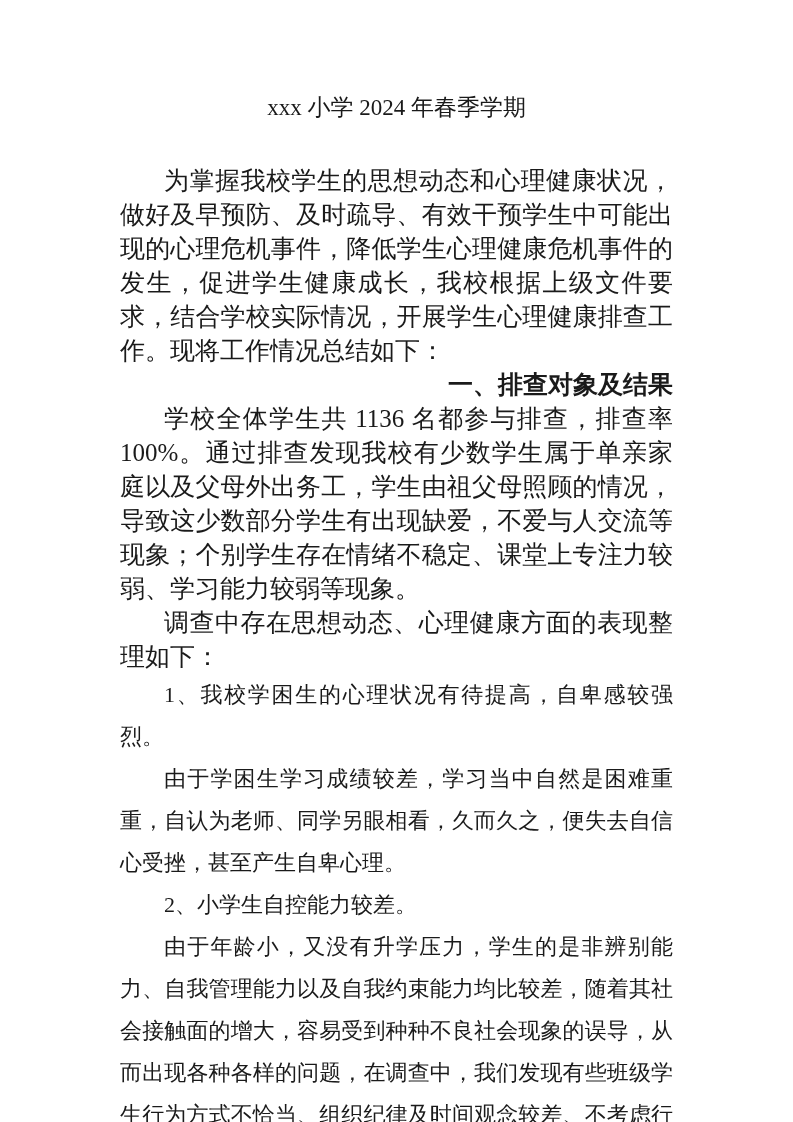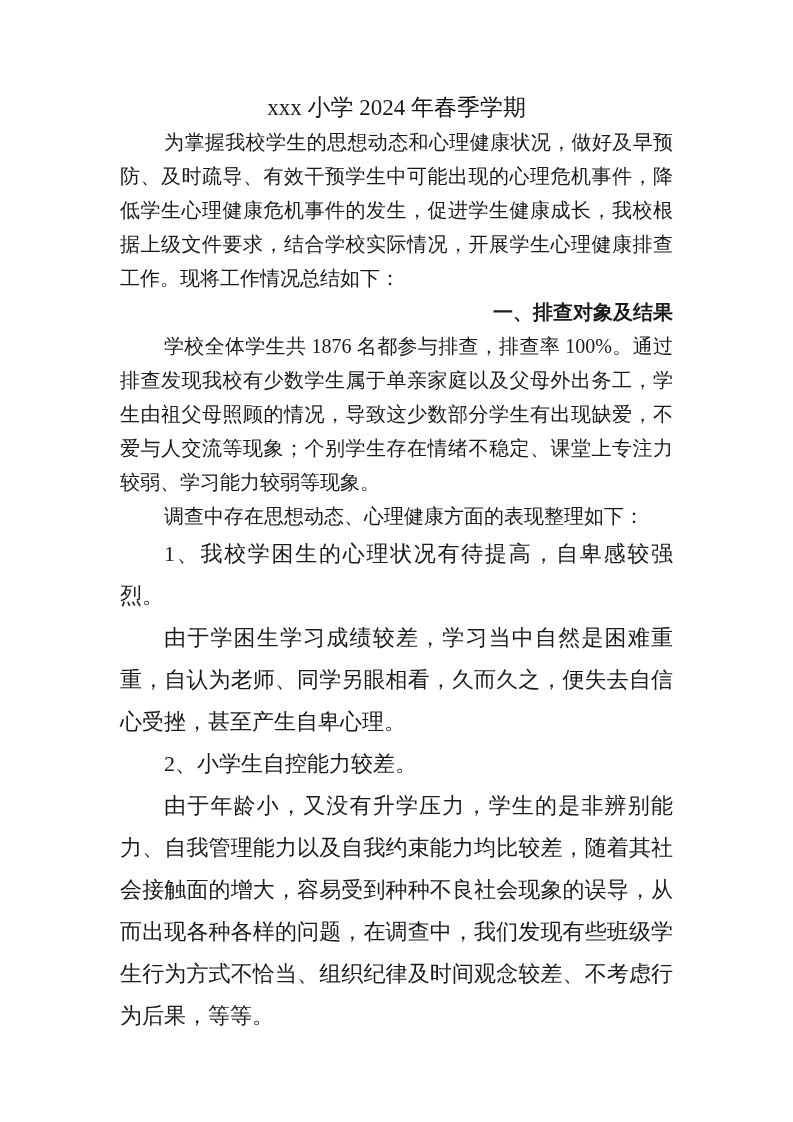--- a/index.html
+++ b/index.html
@@ -24,21 +24,22 @@
   }
   .doc-title {
     margin: 90px 0 0 0;
     text-align: center;
     font-size: 23px;
     line-height: 35px;
     font-weight: 400;
     white-space: nowrap;
   }
   .section-a {
-    font-size: 20px;
+    margin-top: 39px;
+    font-size: 25px;
     line-height: 34px;
   }
   .section-b {
     margin-top: 0;
     font-size: 22px;
     line-height: 42px;
   }
   .para {
     margin: 0;
     text-align: justify;
@@ -56,21 +57,21 @@
 <div class="page">
   <div class="content">
 
     <h1 class="doc-title">
       <span style="display:block">xxx 小学 2024 年春季学期</span>
     </h1>
 
     <div class="section-a">
       <p class="para">为掌握我校学生的思想动态和心理健康状况，做好及早预防、及时疏导、有效干预学生中可能出现的心理危机事件，降低学生心理健康危机事件的发生，促进学生健康成长，我校根据上级文件要求，结合学校实际情况，开展学生心理健康排查工作。现将工作情况总结如下：</p>
       <p class="para heading">一、排查对象及结果</p>
-      <p class="para">学校全体学生共 1876 名都参与排查，排查率 100%。通过排查发现我校有少数学生属于单亲家庭以及父母外出务工，学生由祖父母照顾的情况，导致这少数部分学生有出现缺爱，不爱与人交流等现象；个别学生存在情绪不稳定、课堂上专注力较弱、学习能力较弱等现象。</p>
+      <p class="para">学校全体学生共 1136 名都参与排查，排查率 100%。通过排查发现我校有少数学生属于单亲家庭以及父母外出务工，学生由祖父母照顾的情况，导致这少数部分学生有出现缺爱，不爱与人交流等现象；个别学生存在情绪不稳定、课堂上专注力较弱、学习能力较弱等现象。</p>
       <p class="para">调查中存在思想动态、心理健康方面的表现整理如下：</p>
     </div>
 
     <div class="section-b">
       <p class="para">1、我校学困生的心理状况有待提高，自卑感较强烈。</p>
       <p class="para">由于学困生学习成绩较差，学习当中自然是困难重重，自认为老师、同学另眼相看，久而久之，便失去自信心受挫，甚至产生自卑心理。</p>
       <p class="para">2、小学生自控能力较差。</p>
       <p class="para">由于年龄小，又没有升学压力，学生的是非辨别能力、自我管理能力以及自我约束能力均比较差，随着其社会接触面的增大，容易受到种种不良社会现象的误导，从而出现各种各样的问题，在调查中，我们发现有些班级学生行为方式不恰当、组织纪律及时间观念较差、不考虑行为后果，等等。</p>
     </div>
 

